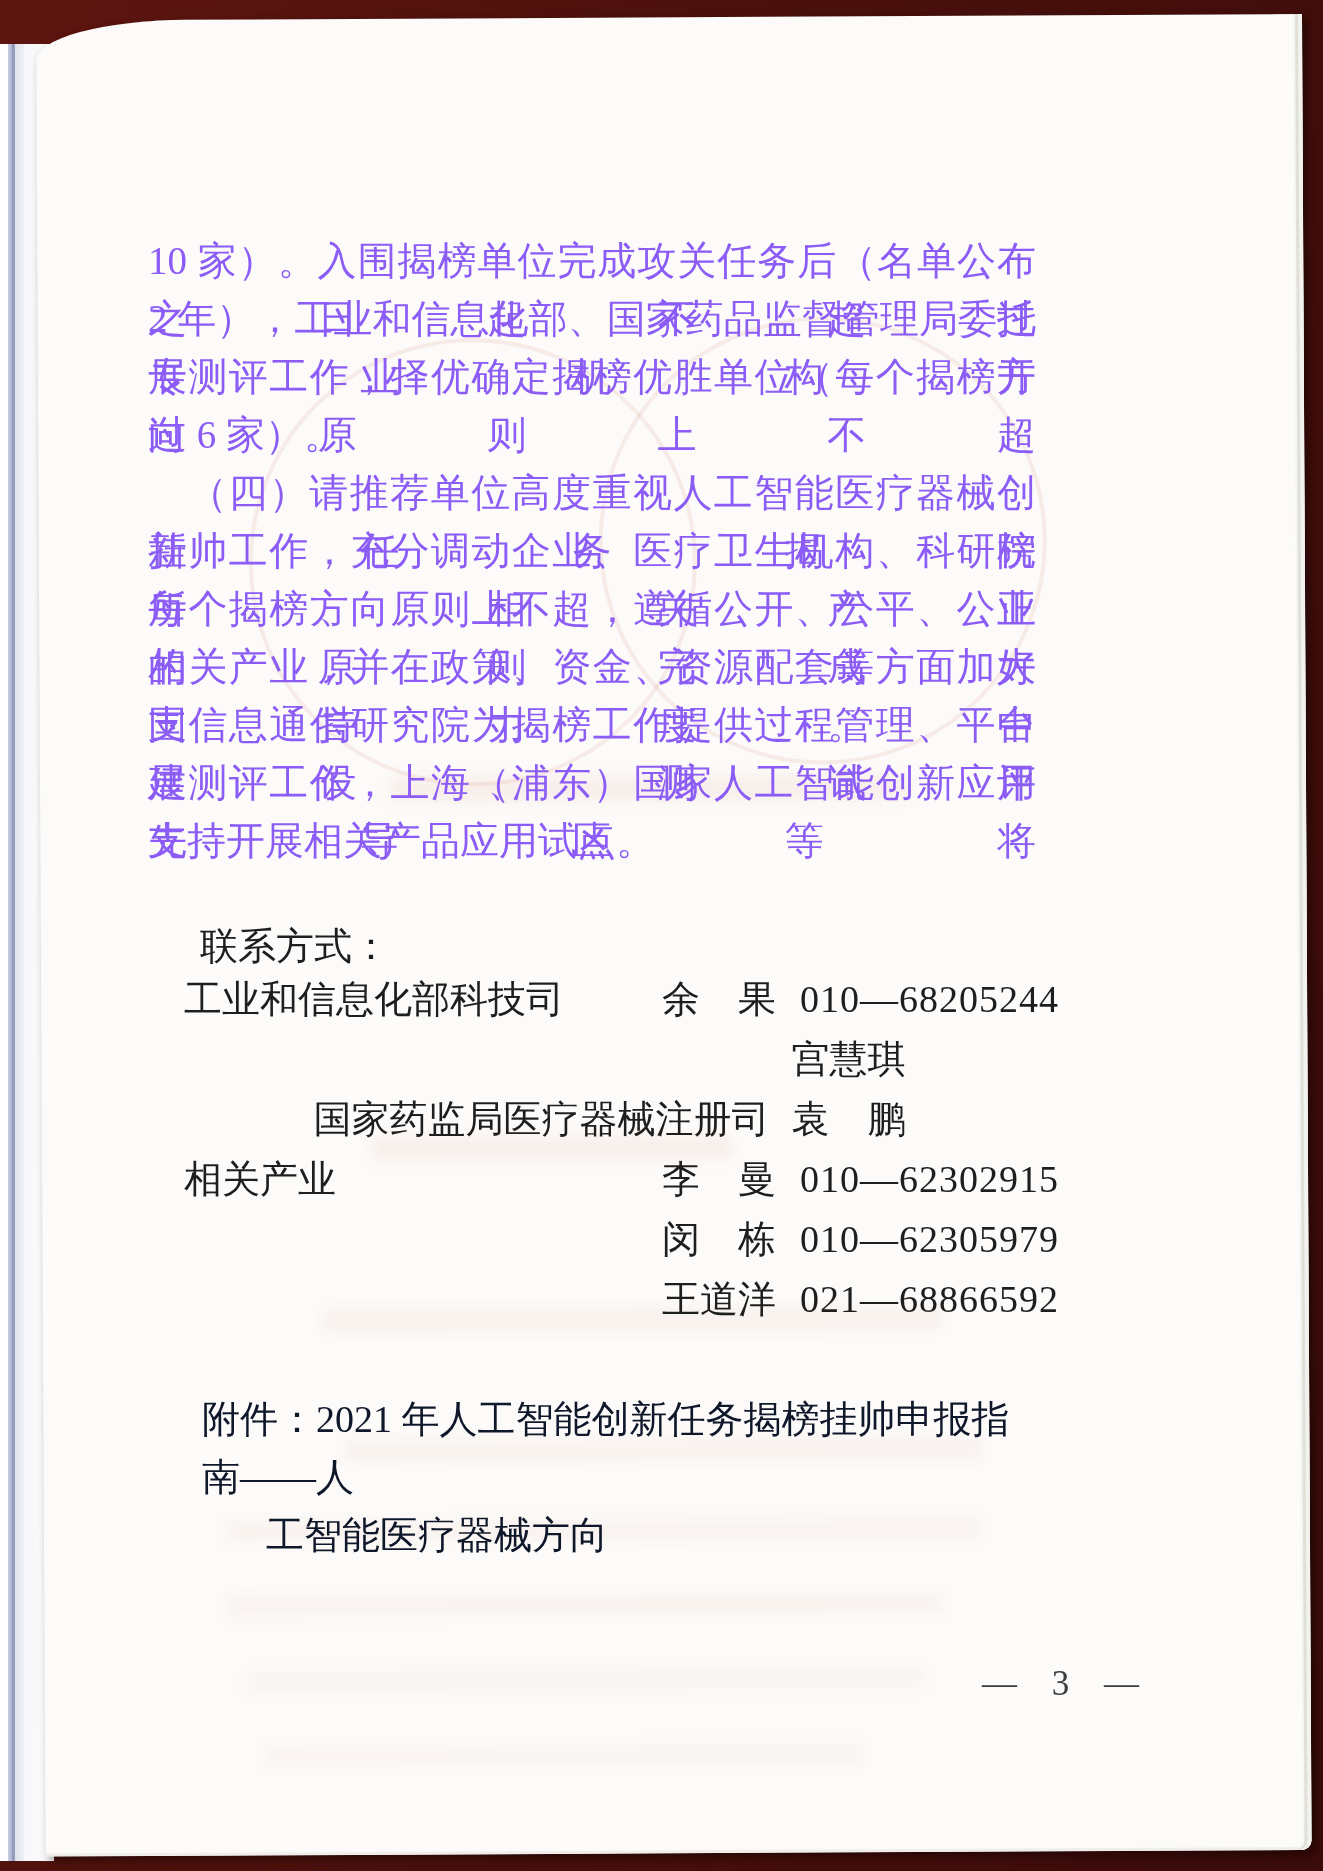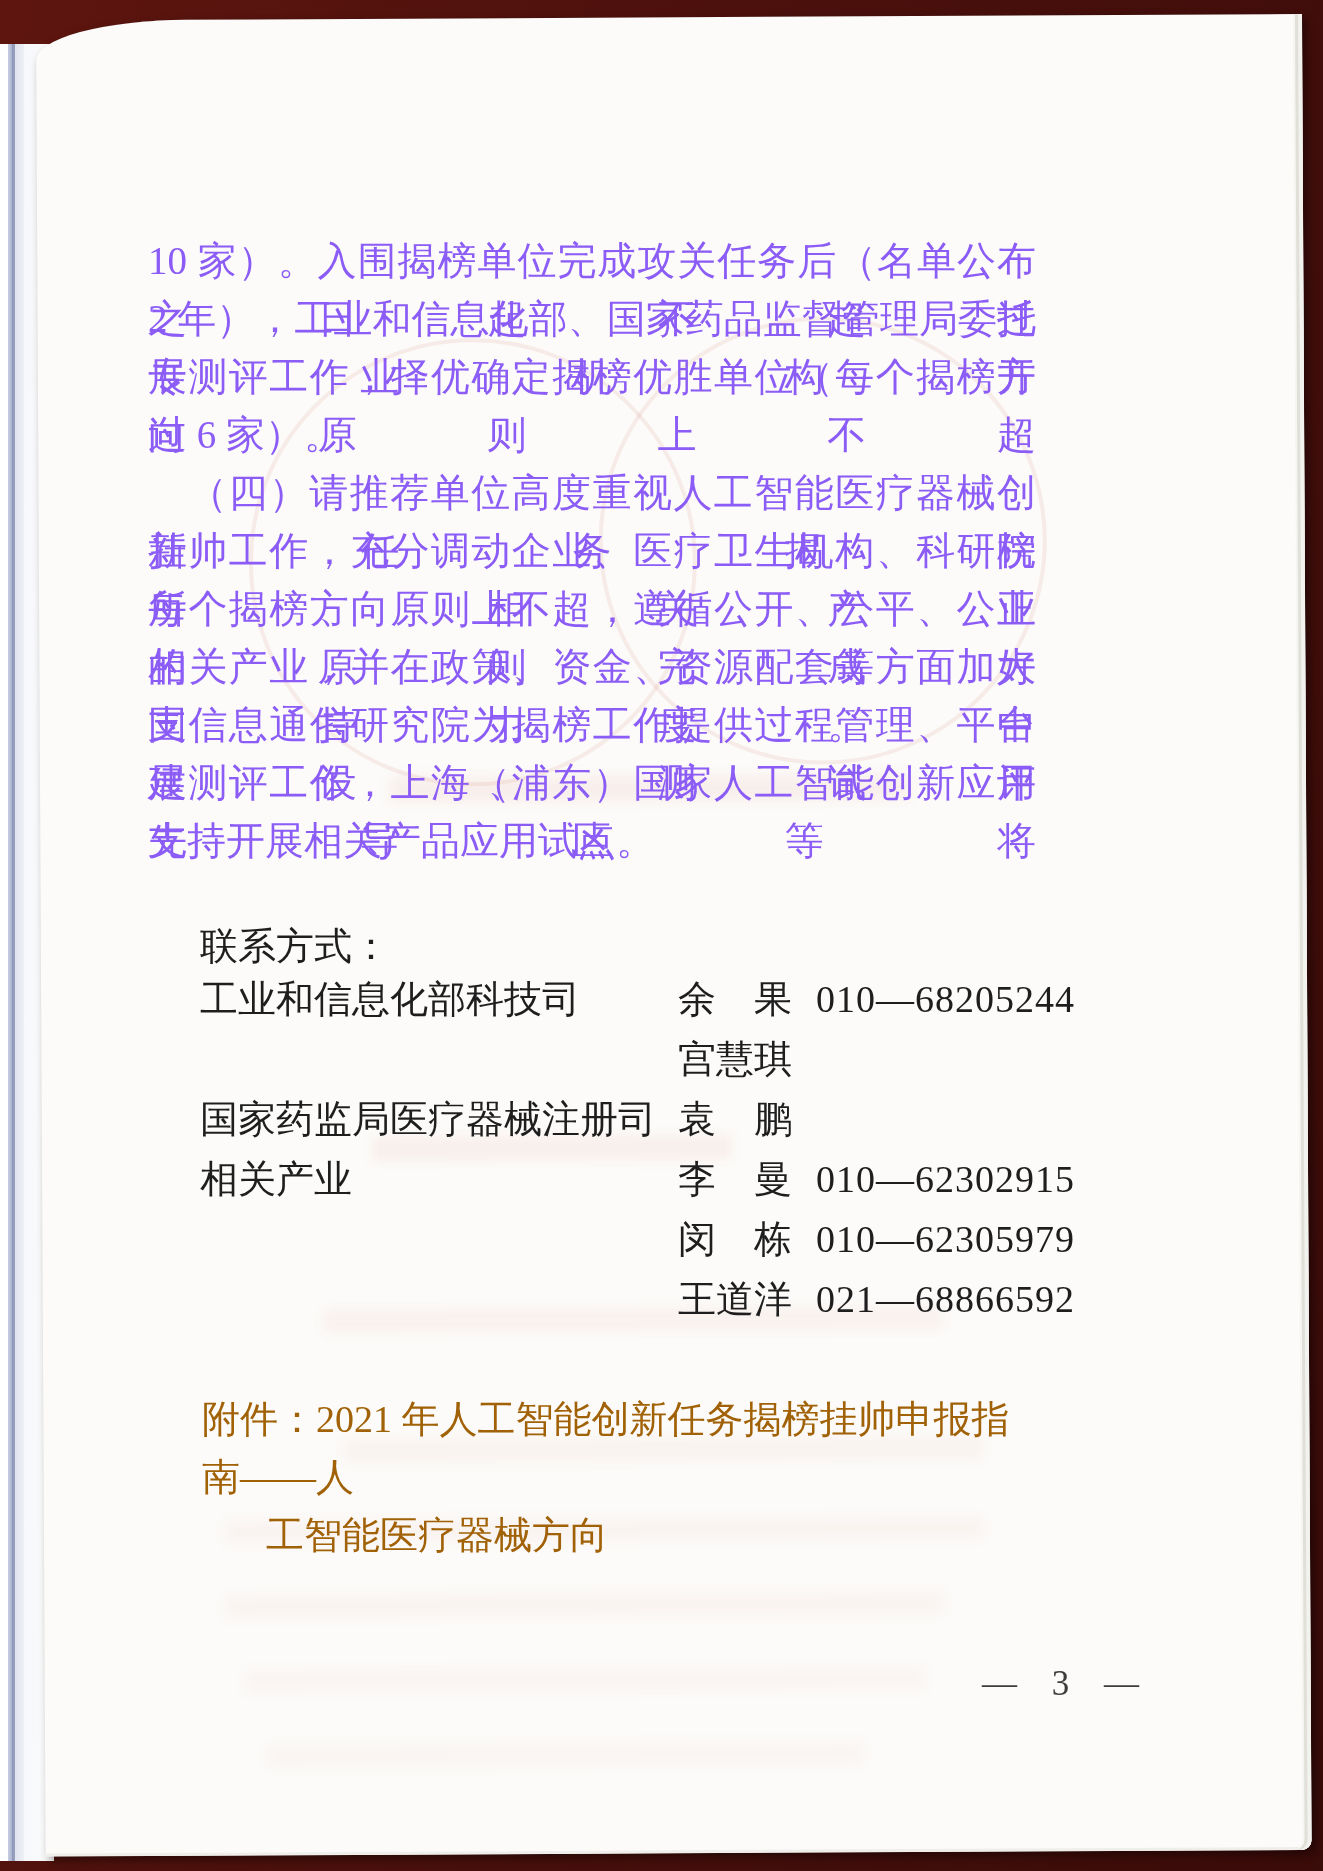--- a/index.html
+++ b/index.html
@@ -51,27 +51,27 @@
     white-space:normal;
     text-align:justify;text-align-last:justify;
   }
   .body-line.indent{text-indent:40px;}
   .contact{
     position:absolute;left:200px;top:917px;width:843px;
     font-size:38px;color:#1e1e1e;
   }
   .contact-heading{height:58px;line-height:58px;margin-bottom:0;font-family:Liberation Serif, serif;}
   .contact-rows{margin-top:-6px;}
-  .contact-row{display:flex;height:60px;line-height:60px;}
+  .contact-row{display:flex;height:60px;line-height:60px;justify-content:center;}
   .contact-org{width:478px;flex:0 0 478px;white-space:nowrap;}
   .contact-name{width:138px;flex:0 0 138px;white-space:nowrap;}
   .contact-phone{flex:1;white-space:nowrap;letter-spacing:1px;}
   .attachment{
     position:absolute;left:202px;top:1390px;width:845px;
-    font-size:38px;color:#a16207;
+    font-size:38px;color:#0f172a;
   }
   .attachment-line{line-height:58px;}
   .attachment-line.second{text-indent:64px;}
   .page-number{
     position:absolute;left:982px;top:1664px;
     font-size:35px;color:#3c3c3c;word-spacing:26px;white-space:nowrap;
   }
 </style>
 </head>
 <body>

